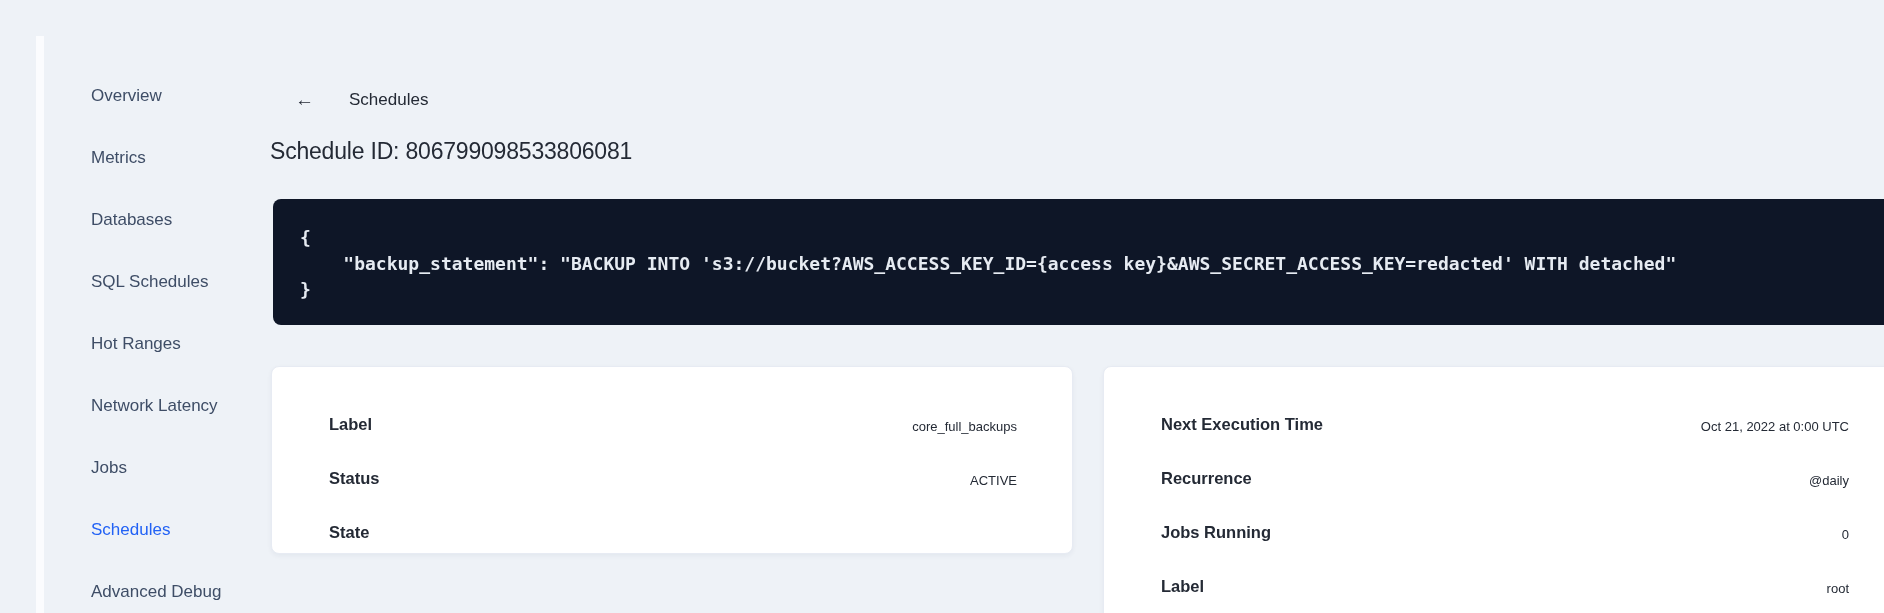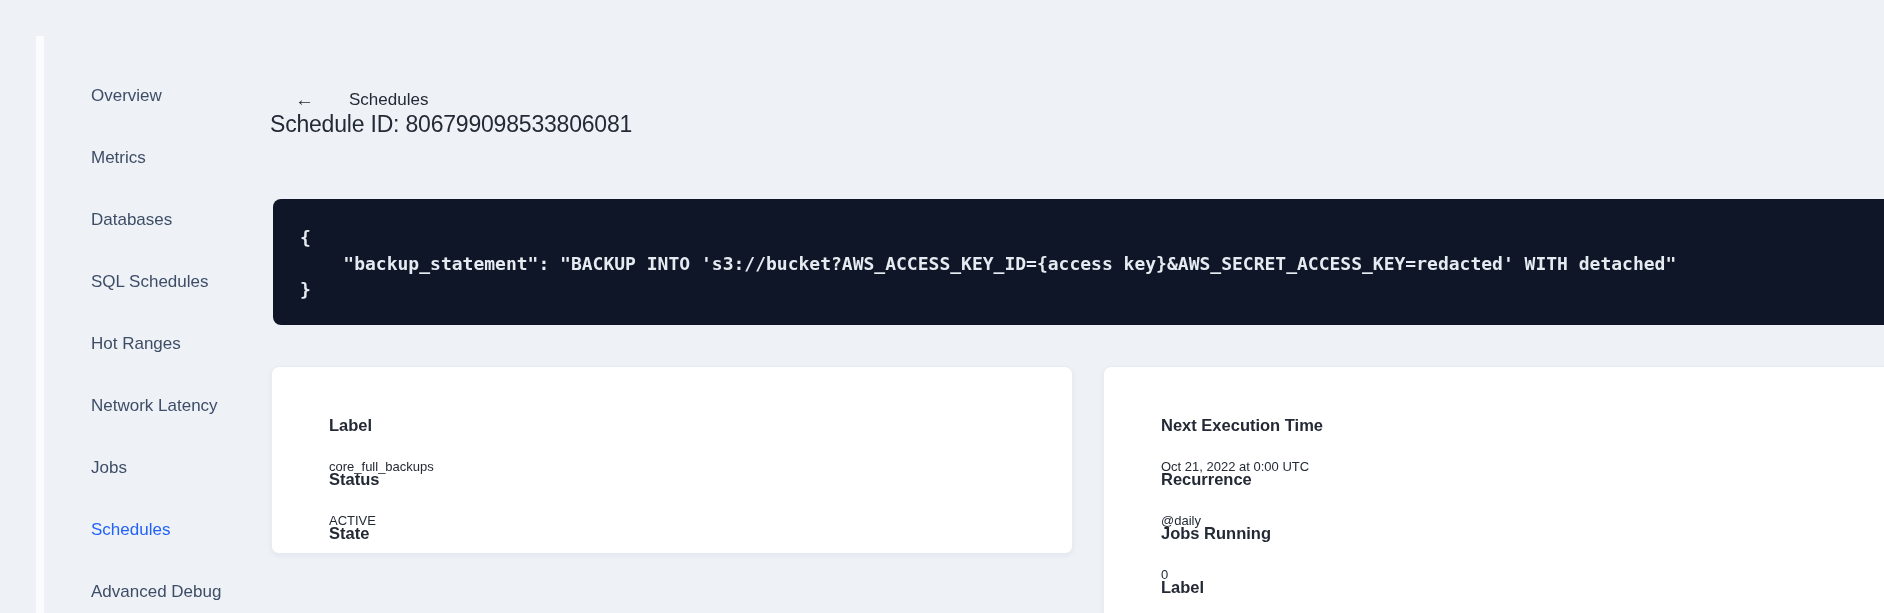--- a/index.html
+++ b/index.html
@@ -23,43 +23,42 @@
   }
   .nav-item.active { color: #2262f5; }
   
   .back-link {
     position: absolute; left: 247px; top: 42px;
     display: flex; align-items: center; gap: 11px;
     font-size: 17px; color: #242a35; text-decoration: none; cursor: pointer;
   }
   .back-arrow { font-size: 19px; line-height: 1; position: relative; top: -1px; }
   .page-title {
-    position: absolute; left: 234px; top: 75px;
+    position: absolute; left: 234px; top: 102px;
     font-size: 23px; font-weight: 400; letter-spacing: -0.2px; color: #242a35;
   }
   .code-block {
     position: absolute; left: 237px; top: 163px; width: 1632px; height: 126px;
     background: #0e1627; border-radius: 8px;
     padding: 26px 20px 0 27px;
     font-family: "DejaVu Sans Mono", "Liberation Mono", monospace;
     font-size: 18px; font-weight: bold; line-height: 26px;
     color: #e6ebf2; white-space: pre; overflow: hidden;
   }
   .card {
     position: absolute; top: 330px; width: 802px;
     background: #ffffff; border: 1px solid #e7ebf3; border-radius: 8px;
     box-shadow: 0 2px 5px rgba(26, 43, 75, 0.05);
     padding: 25px 31px 0 33px;
   }
   .card-left  { left: 235px;  height: 188px; }
   .card-right { left: 1067px; height: 266px; }
   .row {
-    height: 42px; display: flex; align-items: flex-start;
+    height: 42px; display: flex; align-items: flex-end;
     justify-content: space-between;
-    flex-direction: column;
   }
   .row-label { font-size: 16.5px; font-weight: bold; color: #242a35; }
   .row-value { font-size: 13px; font-weight: 400; color: #242a35; text-align: right; }
 </style>
 </head>
 <body>
 
 <div class="left-strip"></div>
 
 <nav class="sidebar">

